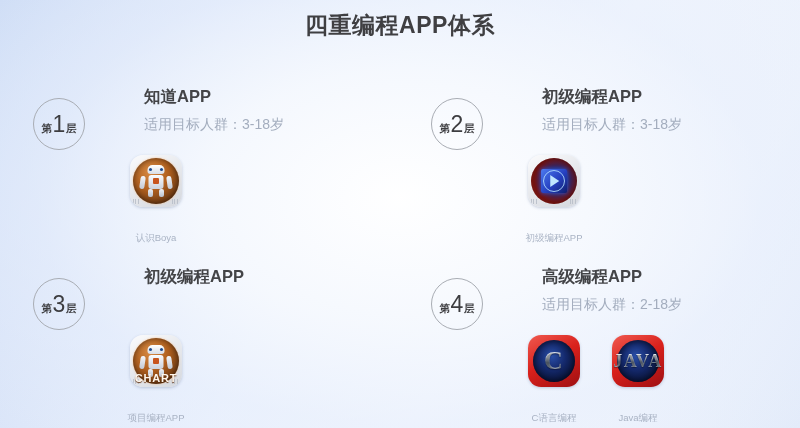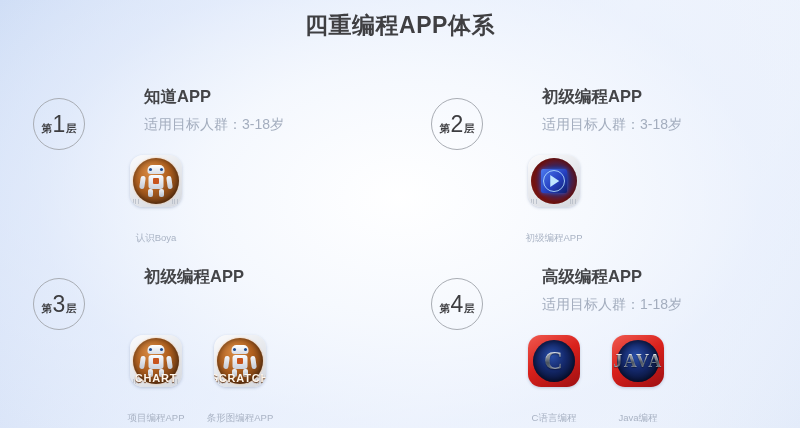--- a/index.html
+++ b/index.html
@@ -413,53 +413,33 @@
             <div class="leg l"></div>
             <div class="leg r"></div>
           </div>
           <div class="banner">CHART</div>
           <div class="grip l"></div>
           <div class="grip r"></div>
         </div>
         <div class="app-label">项目编程APP</div>
       </div>
 
-      <div class="app">
-        <div class="app-icon frame-light">
-          <div class="icon-disc disc-orange"></div>
-          <div class="robot">
-            <div class="head"></div>
-            <div class="eye l"></div>
-            <div class="eye r"></div>
-            <div class="arm l"></div>
-            <div class="arm r"></div>
-            <div class="body"></div>
-            <div class="chest"></div>
-            <div class="leg l"></div>
-            <div class="leg r"></div>
-          </div>
-          <div class="banner">SCRATCH</div>
-          <div class="grip l"></div>
-          <div class="grip r"></div>
-        </div>
-        <div class="app-label">条形图编程APP</div>
-      </div>
 
     </div>
   </div>
 
   <div class="layer l4">
     <div class="badge">
       <span class="b-pre">第</span>
       <span class="b-num">4</span>
       <span class="b-post">层</span>
     </div>
     <div class="layer-head">
       <div class="layer-title">高级编程APP</div>
-      <div class="layer-sub">适用目标人群：1-18岁</div>
+      <div class="layer-sub">适用目标人群：2-18岁</div>
     </div>
     <div class="apps">
 
       <div class="app">
         <div class="app-icon frame-red">
           <div class="icon-disc disc-navy"></div>
           <div class="chrome-text big">C</div>
         </div>
         <div class="app-label">C语言编程</div>
       </div>

